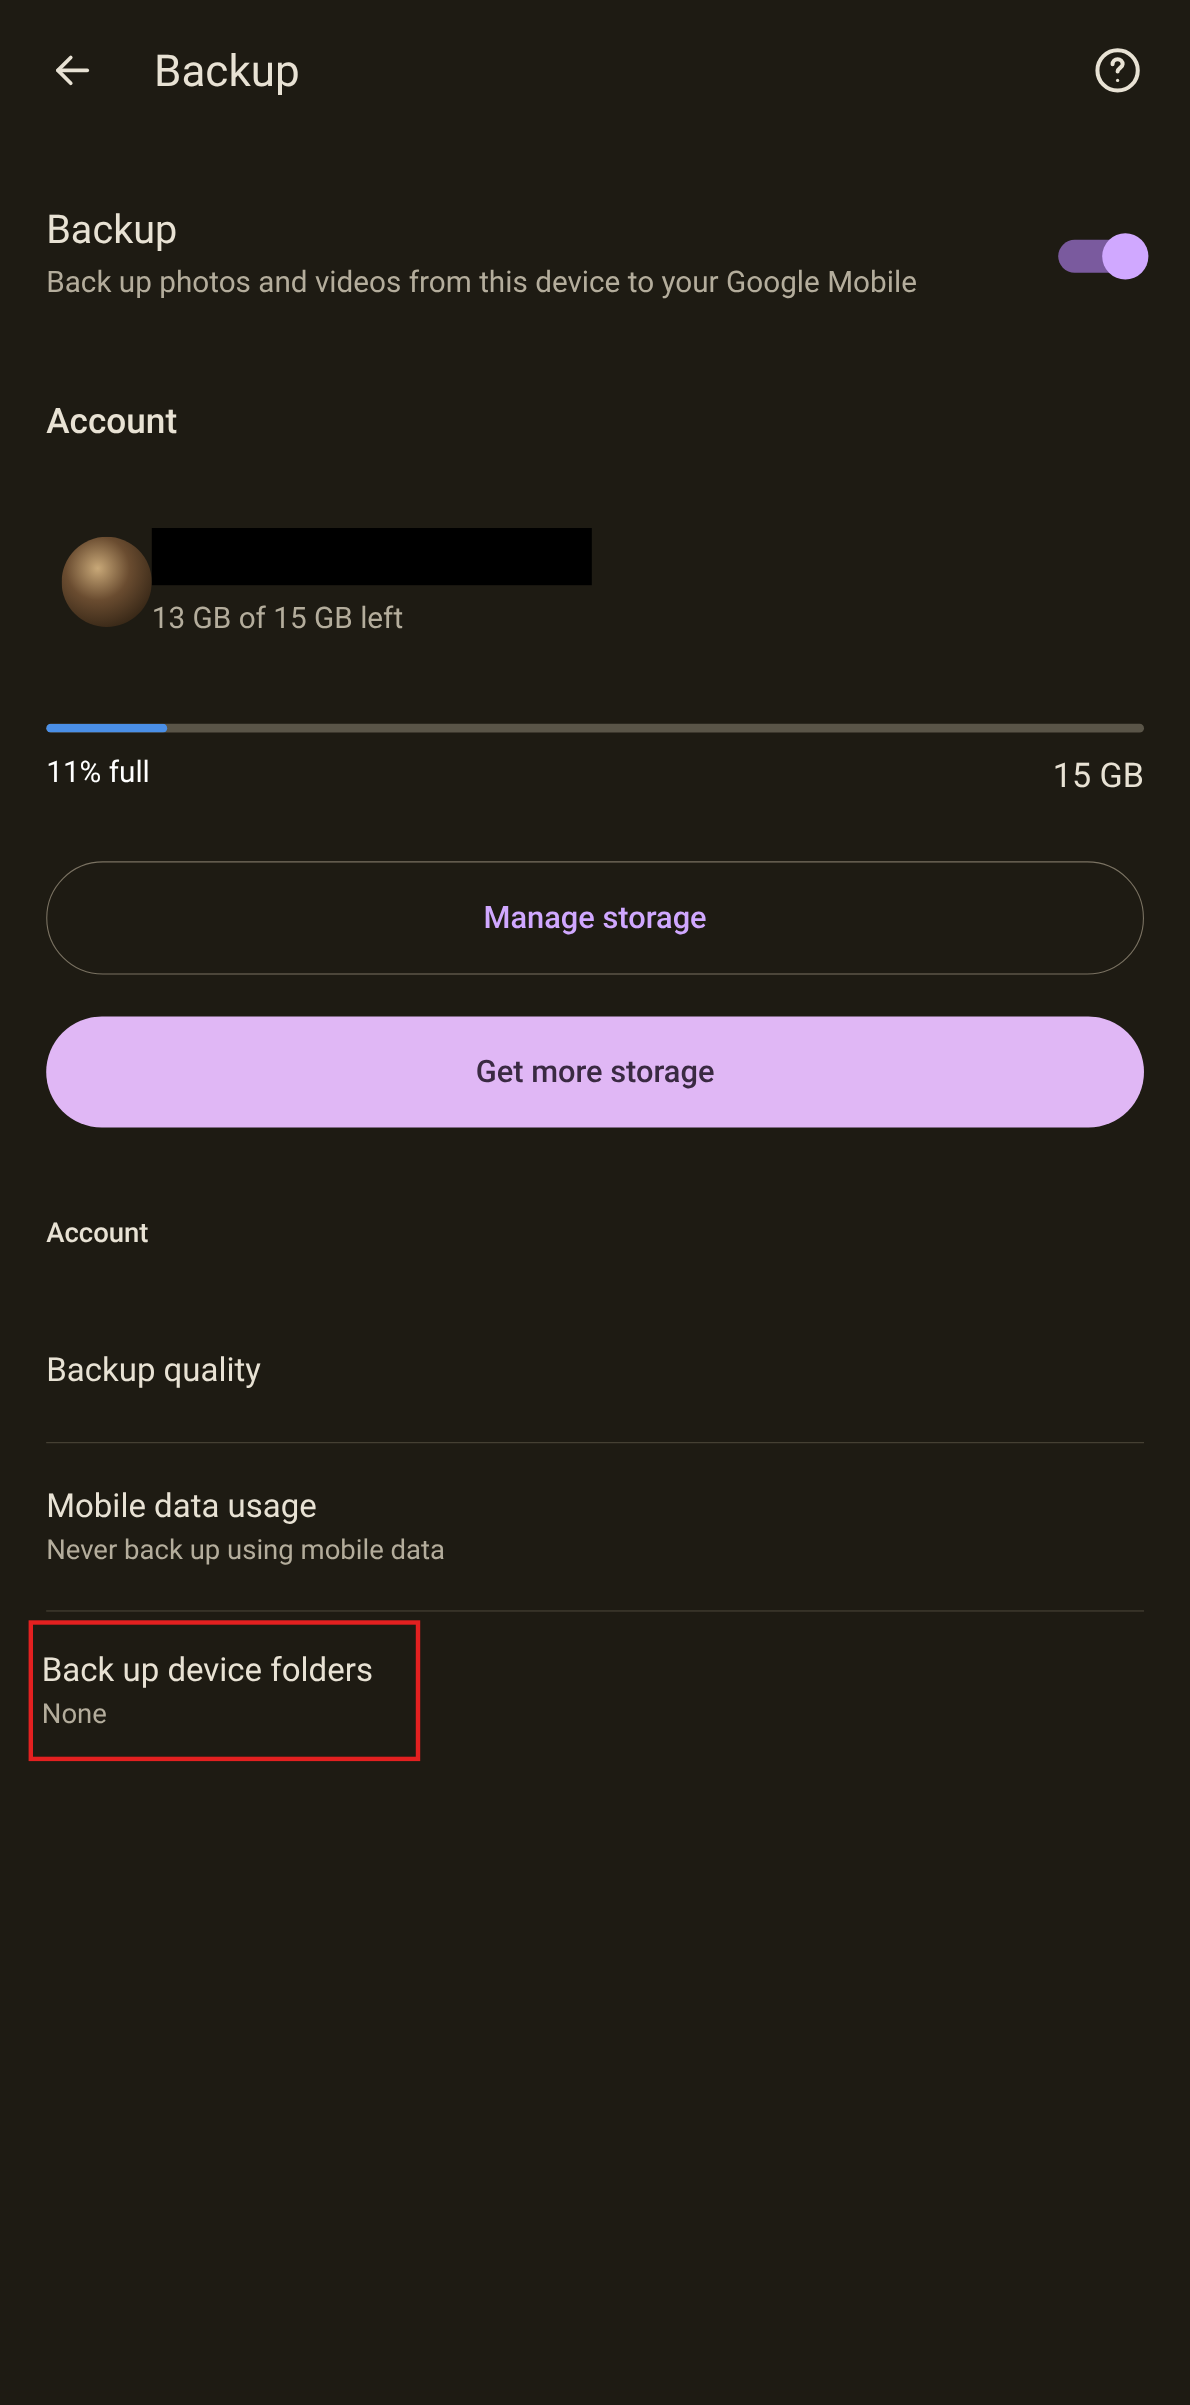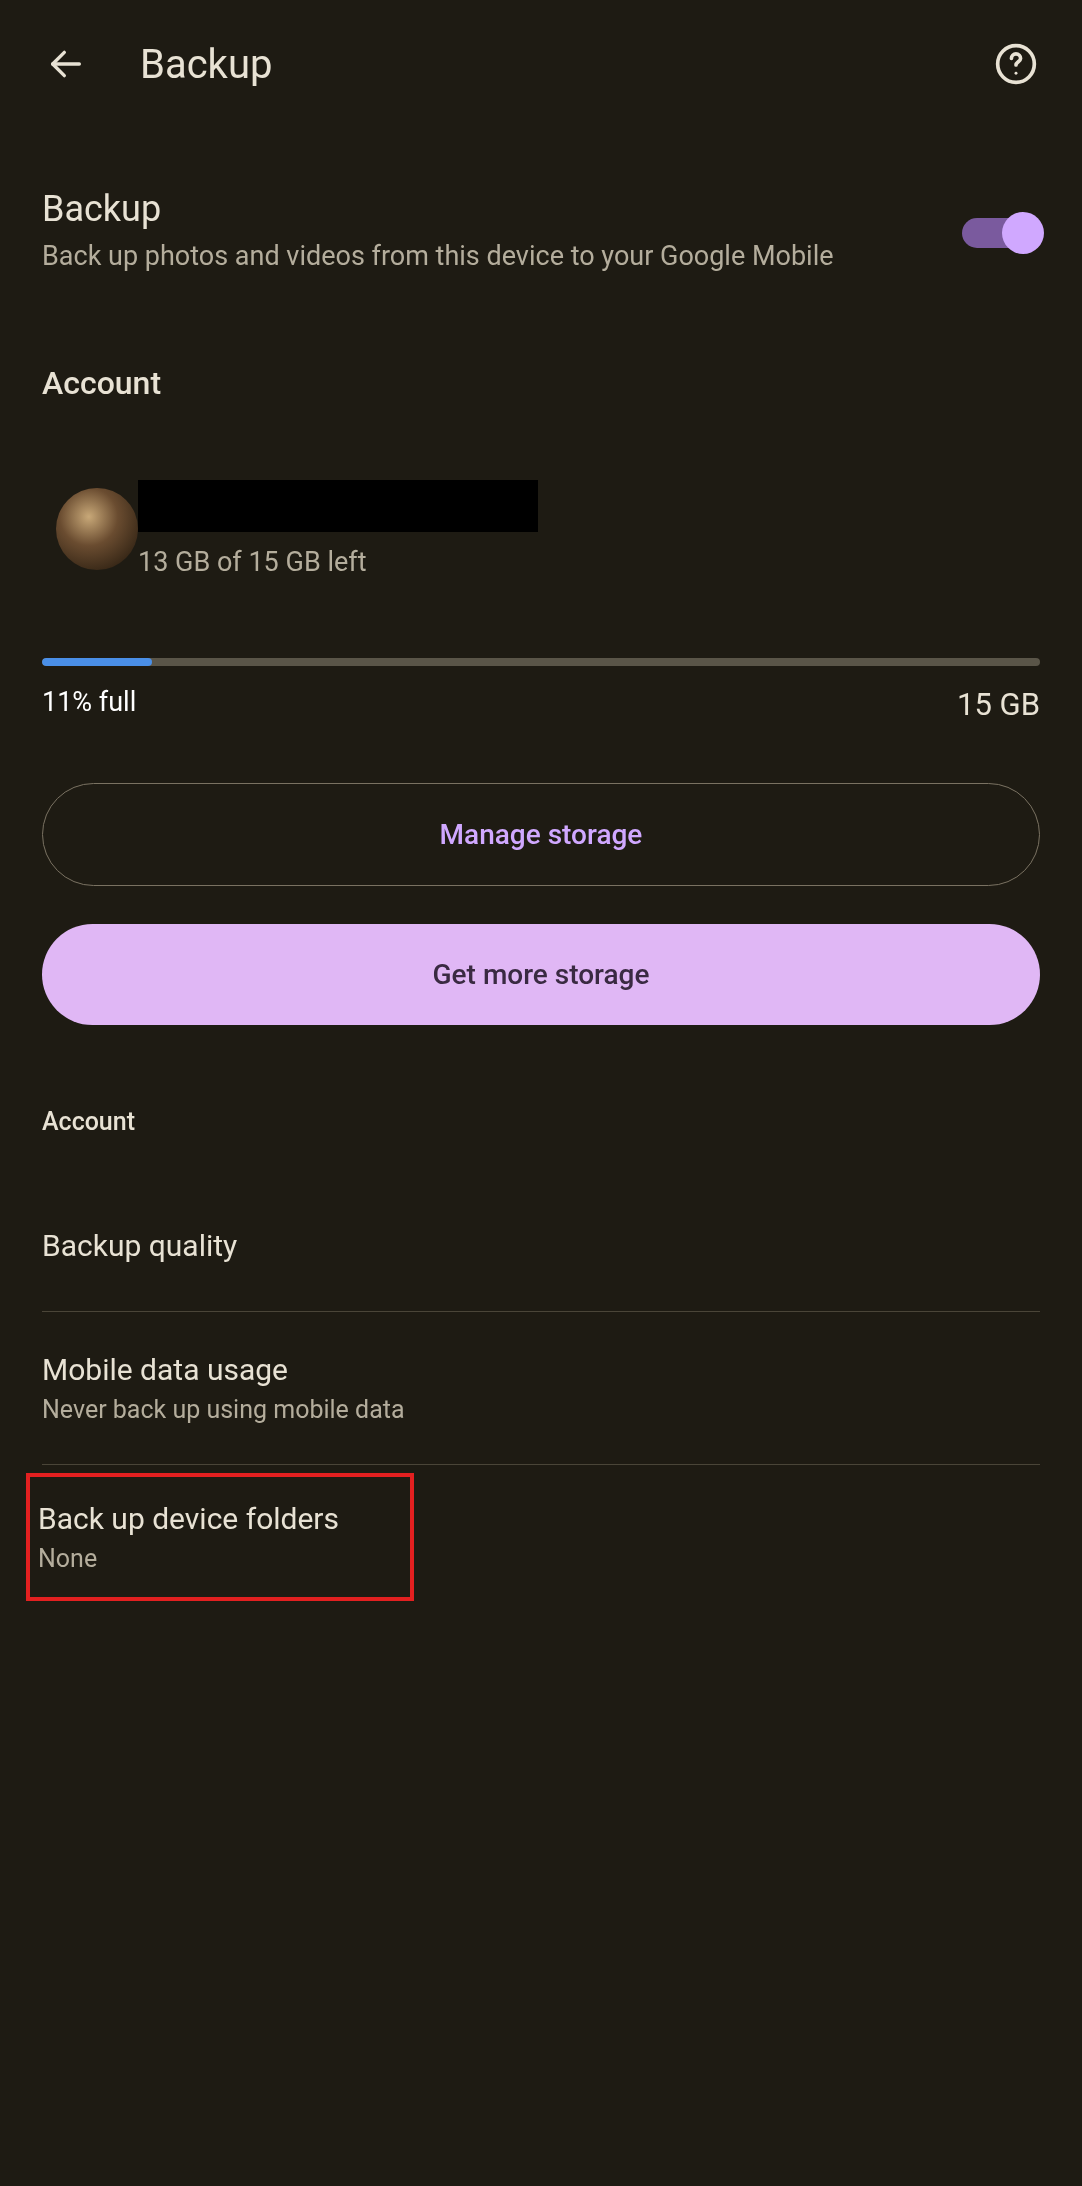--- a/index.html
+++ b/index.html
@@ -197,21 +197,21 @@
     }
     .divider {
       height: 1px;
       background: #4a4538;
       margin: 8px 0;
     }
     .highlighted {
       border: 4px solid #e32020;
       padding: 24px 12px 24px 8px;
       margin-left: -16px;
-      width: 388px;
+      width: 356px;
     }
   </style>
 </head>
 <body>
 
 <div class="header">
   <div class="back-btn">
     <svg width="40" height="40" viewBox="0 0 24 24" fill="none" stroke="#e8e2d4" stroke-width="2" stroke-linecap="round" stroke-linejoin="round">
       <line x1="20" y1="12" x2="4" y2="12"></line>
       <polyline points="11 5 4 12 11 19"></polyline>

